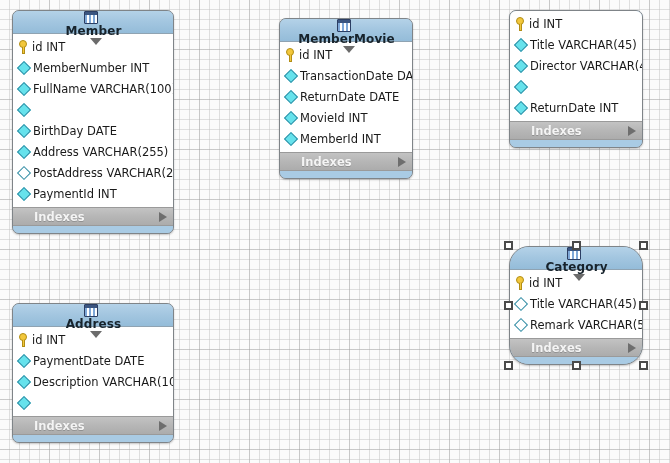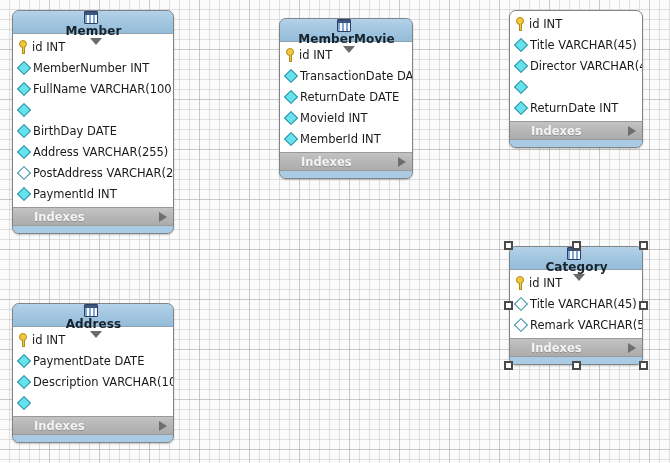--- a/index.html
+++ b/index.html
@@ -295,21 +295,21 @@
           <span class="ic-dia"></span>
           <span class="col-name">ReturnDate INT</span>
         </div>
       </div>
       <div class="tbl-indexes">
         <span class="idx-label">Indexes</span>
         <span class="idx-arrow"></span>
       </div>
       <div class="tbl-foot"></div>
     </div>
-    <div class="table-fig" style="left: 509px; top: 246px; width: 134px;">
+    <div class="table-fig" style="left: 509px; top: 246px; width: 134px; border-radius: 20px;">
       <div class="tbl-header">
         <span class="tbl-icon"></span>
         <span class="tbl-title">Category</span>
         <span class="tbl-caret"></span>
       </div>
       <div class="tbl-cols">
         <div class="col-row">
           <span class="ic-key"></span>
           <span class="col-name">id INT</span>
         </div>

